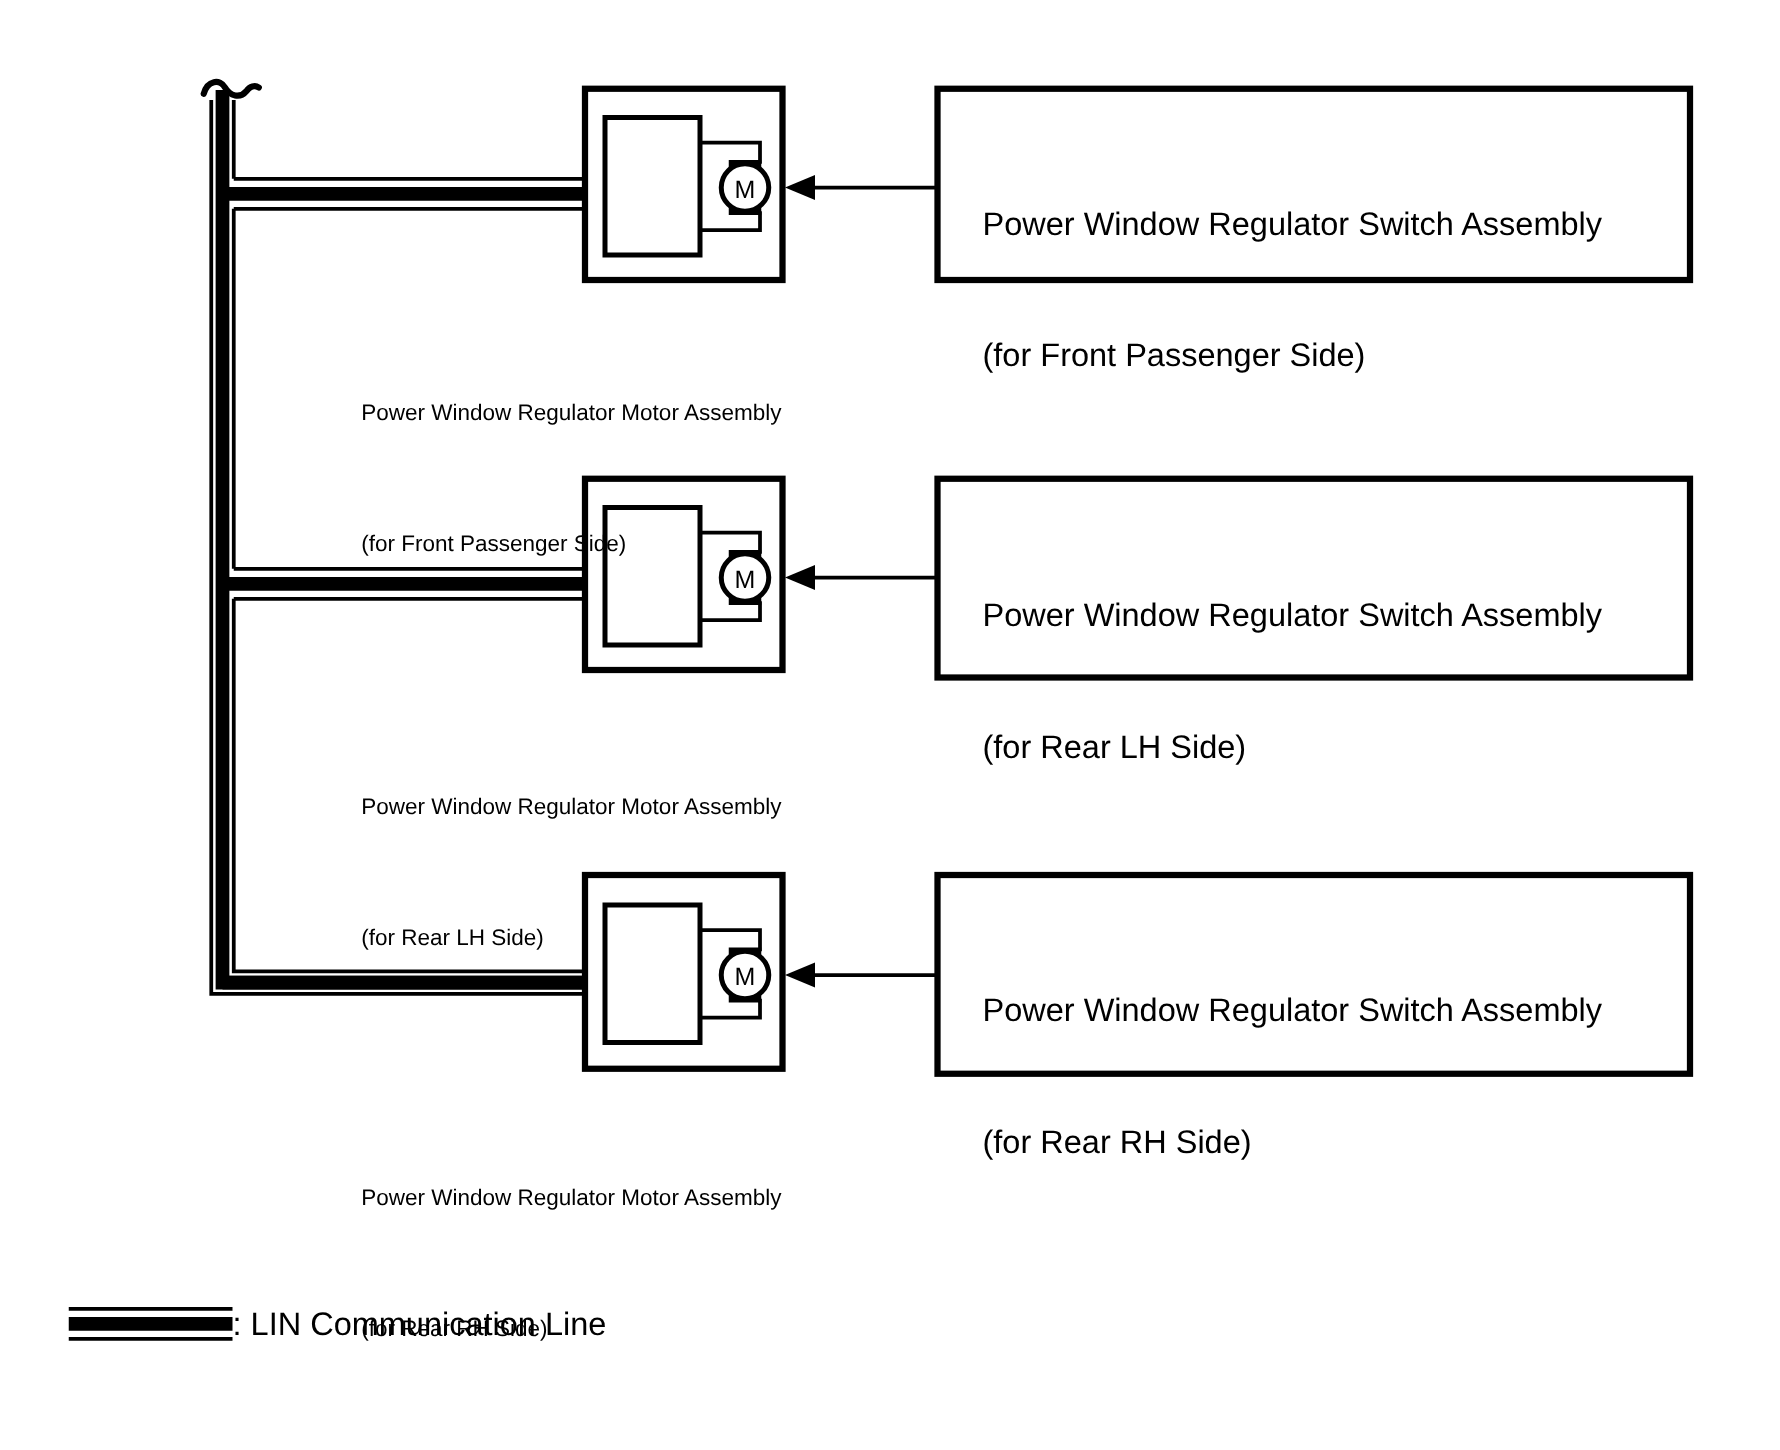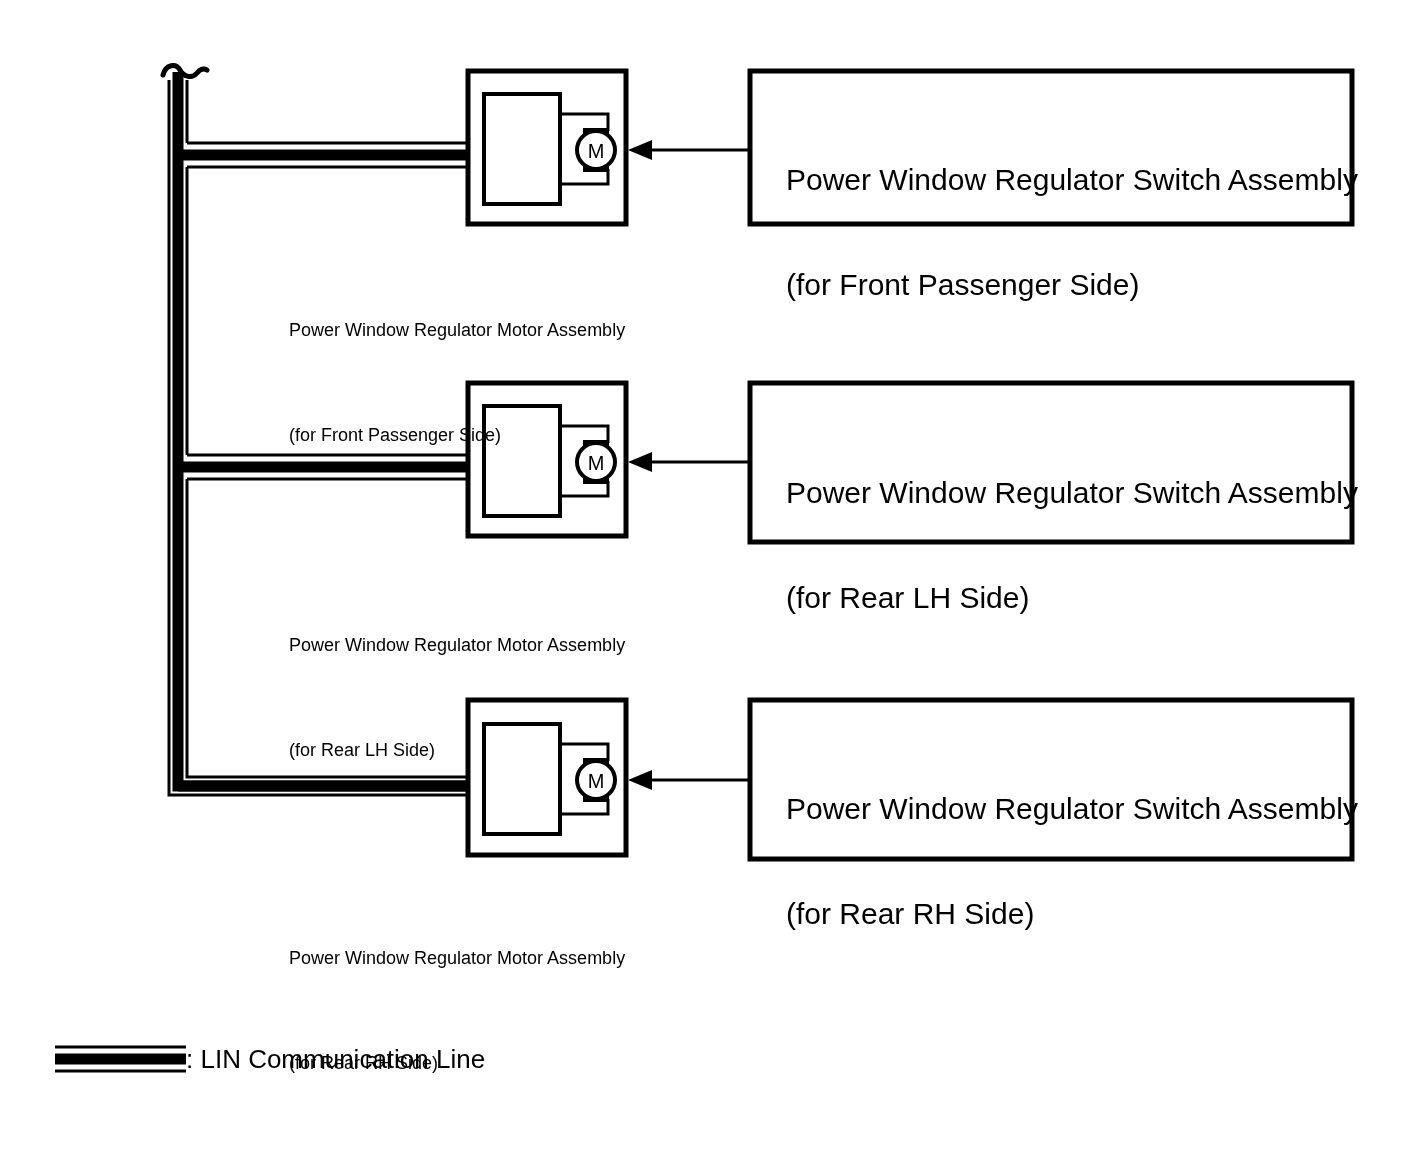--- a/index.html
+++ b/index.html
@@ -28,21 +28,21 @@
   }
   .caption {
     position: absolute;
     font-size: 18px;
     line-height: 35px;
     white-space: pre;
     letter-spacing: 0px;
   }
   .switch-box-label {
     position: absolute;
-    font-size: 30px;
+    font-size: 26px;
     line-height: 35px;
     white-space: pre;
   }
   .legend-text {
     position: absolute;
     font-size: 26px;
     line-height: 32px;
     white-space: pre;
   }
 </style>

